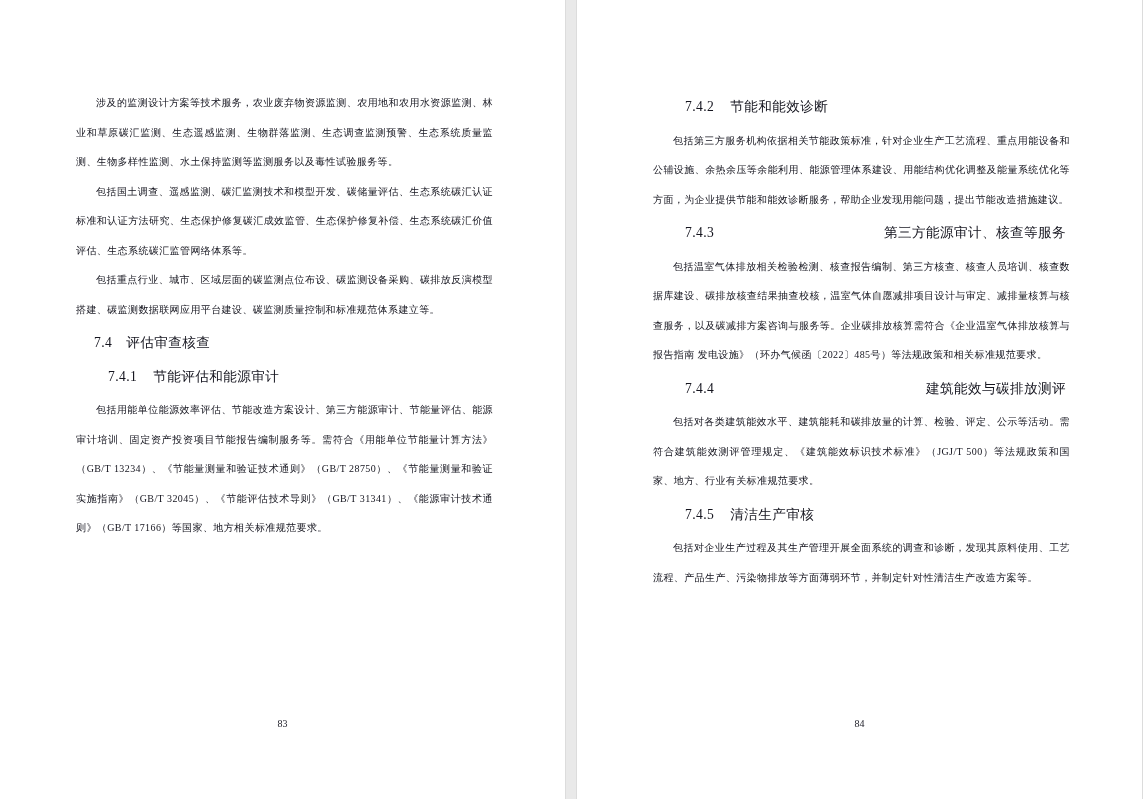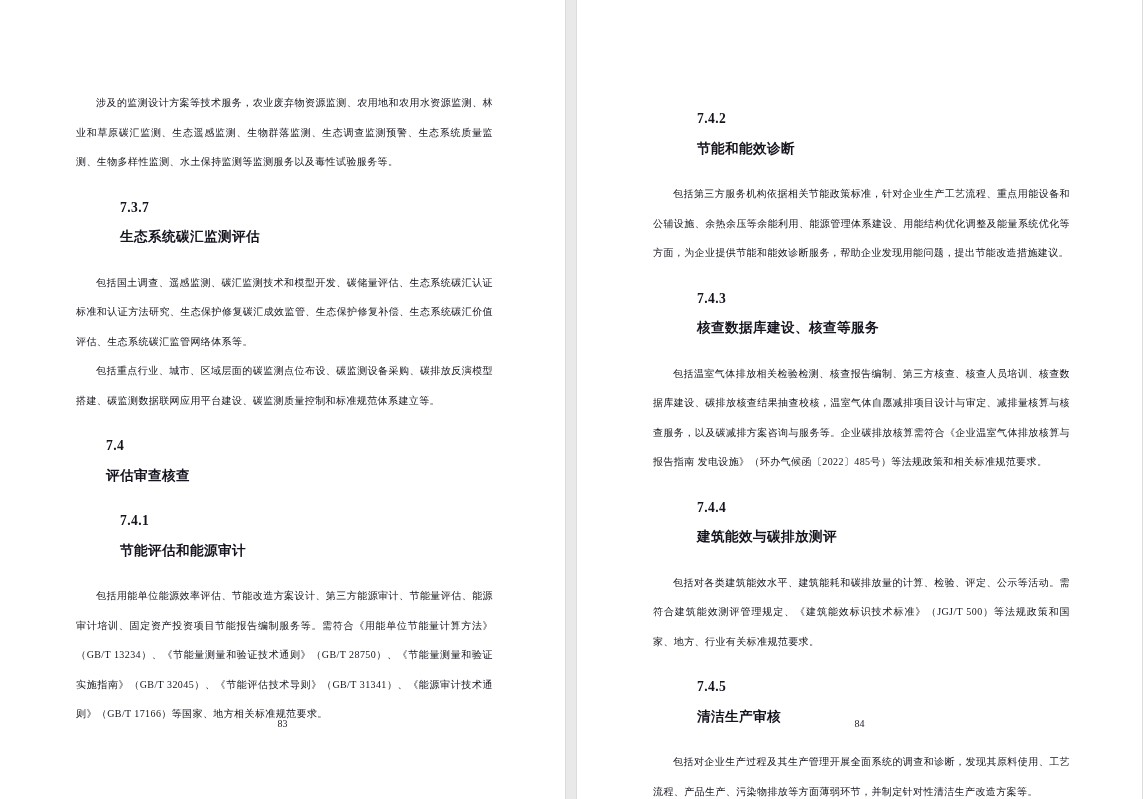--- a/index.html
+++ b/index.html
@@ -42,25 +42,24 @@
     text-align: justify;
     text-justify: inter-ideograph;
     text-indent: 2em;
     margin: 0;
     letter-spacing: 0.4px;
   }
   .heading {
     font-size: 13.6px;
     line-height: 29.5px;
     color: #14141e;
-    margin: 16px;
+    margin: 4px;
     letter-spacing: 0.4px;
-    font-weight: bold;
+    font-weight: normal;
     display: flex;
-    flex-direction: column;
   }
   .heading .num {
     display: inline-block;
     white-space: nowrap;
   }
   .h-l1 {
     text-indent: 0;
     padding-left: 14px;
   }
   .h-l1 .num { margin-right: 14px; }
@@ -87,24 +86,20 @@
   }
 </style>
 </head>
 <body>
 
 <div class="spread">
 
   <div class="page">
     <div class="page-inner">
       <p class="para">涉及的监测设计方案等技术服务，农业废弃物资源监测、农用地和农用水资源监测、林业和草原碳汇监测、生态遥感监测、生物群落监测、生态调查监测预警、生态系统质量监测、生物多样性监测、水土保持监测等监测服务以及毒性试验服务等。</p>
-      <div class="heading h-l2">
-        <span class="num">7.3.7</span>
-        <span>生态系统碳汇监测评估</span>
-      </div>
       <p class="para">包括国土调查、遥感监测、碳汇监测技术和模型开发、碳储量评估、生态系统碳汇认证标准和认证方法研究、生态保护修复碳汇成效监管、生态保护修复补偿、生态系统碳汇价值评估、生态系统碳汇监管网络体系等。</p>
       <p class="para">包括重点行业、城市、区域层面的碳监测点位布设、碳监测设备采购、碳排放反演模型搭建、碳监测数据联网应用平台建设、碳监测质量控制和标准规范体系建立等。</p>
       <div class="heading h-l1">
         <span class="num">7.4</span>
         <span>评估审查核查</span>
       </div>
       <div class="heading h-l2">
         <span class="num">7.4.1</span>
         <span>节能评估和能源审计</span>
       </div>
@@ -115,21 +110,21 @@
 
   <div class="page">
     <div class="page-inner">
       <div class="heading h-l2">
         <span class="num">7.4.2</span>
         <span>节能和能效诊断</span>
       </div>
       <p class="para">包括第三方服务机构依据相关节能政策标准，针对企业生产工艺流程、重点用能设备和公辅设施、余热余压等余能利用、能源管理体系建设、用能结构优化调整及能量系统优化等方面，为企业提供节能和能效诊断服务，帮助企业发现用能问题，提出节能改造措施建议。</p>
       <div class="heading h-l2b">
         <span class="num">7.4.3</span>
-        <span>核查数据库建设、核查等服务</span>
+        <span>第三方能源审计、核查等服务</span>
       </div>
       <p class="para">包括温室气体排放相关检验检测、核查报告编制、第三方核查、核查人员培训、核查数据库建设、碳排放核查结果抽查校核，温室气体自愿减排项目设计与审定、减排量核算与核查服务，以及碳减排方案咨询与服务等。企业碳排放核算需符合《企业温室气体排放核算与报告指南 发电设施》（环办气候函〔2022〕485号）等法规政策和相关标准规范要求。</p>
       <div class="heading h-l2b">
         <span class="num">7.4.4</span>
         <span>建筑能效与碳排放测评</span>
       </div>
       <p class="para">包括对各类建筑能效水平、建筑能耗和碳排放量的计算、检验、评定、公示等活动。需符合建筑能效测评管理规定、《建筑能效标识技术标准》（JGJ/T 500）等法规政策和国家、地方、行业有关标准规范要求。</p>
       <div class="heading h-l2">
         <span class="num">7.4.5</span>
         <span>清洁生产审核</span>

